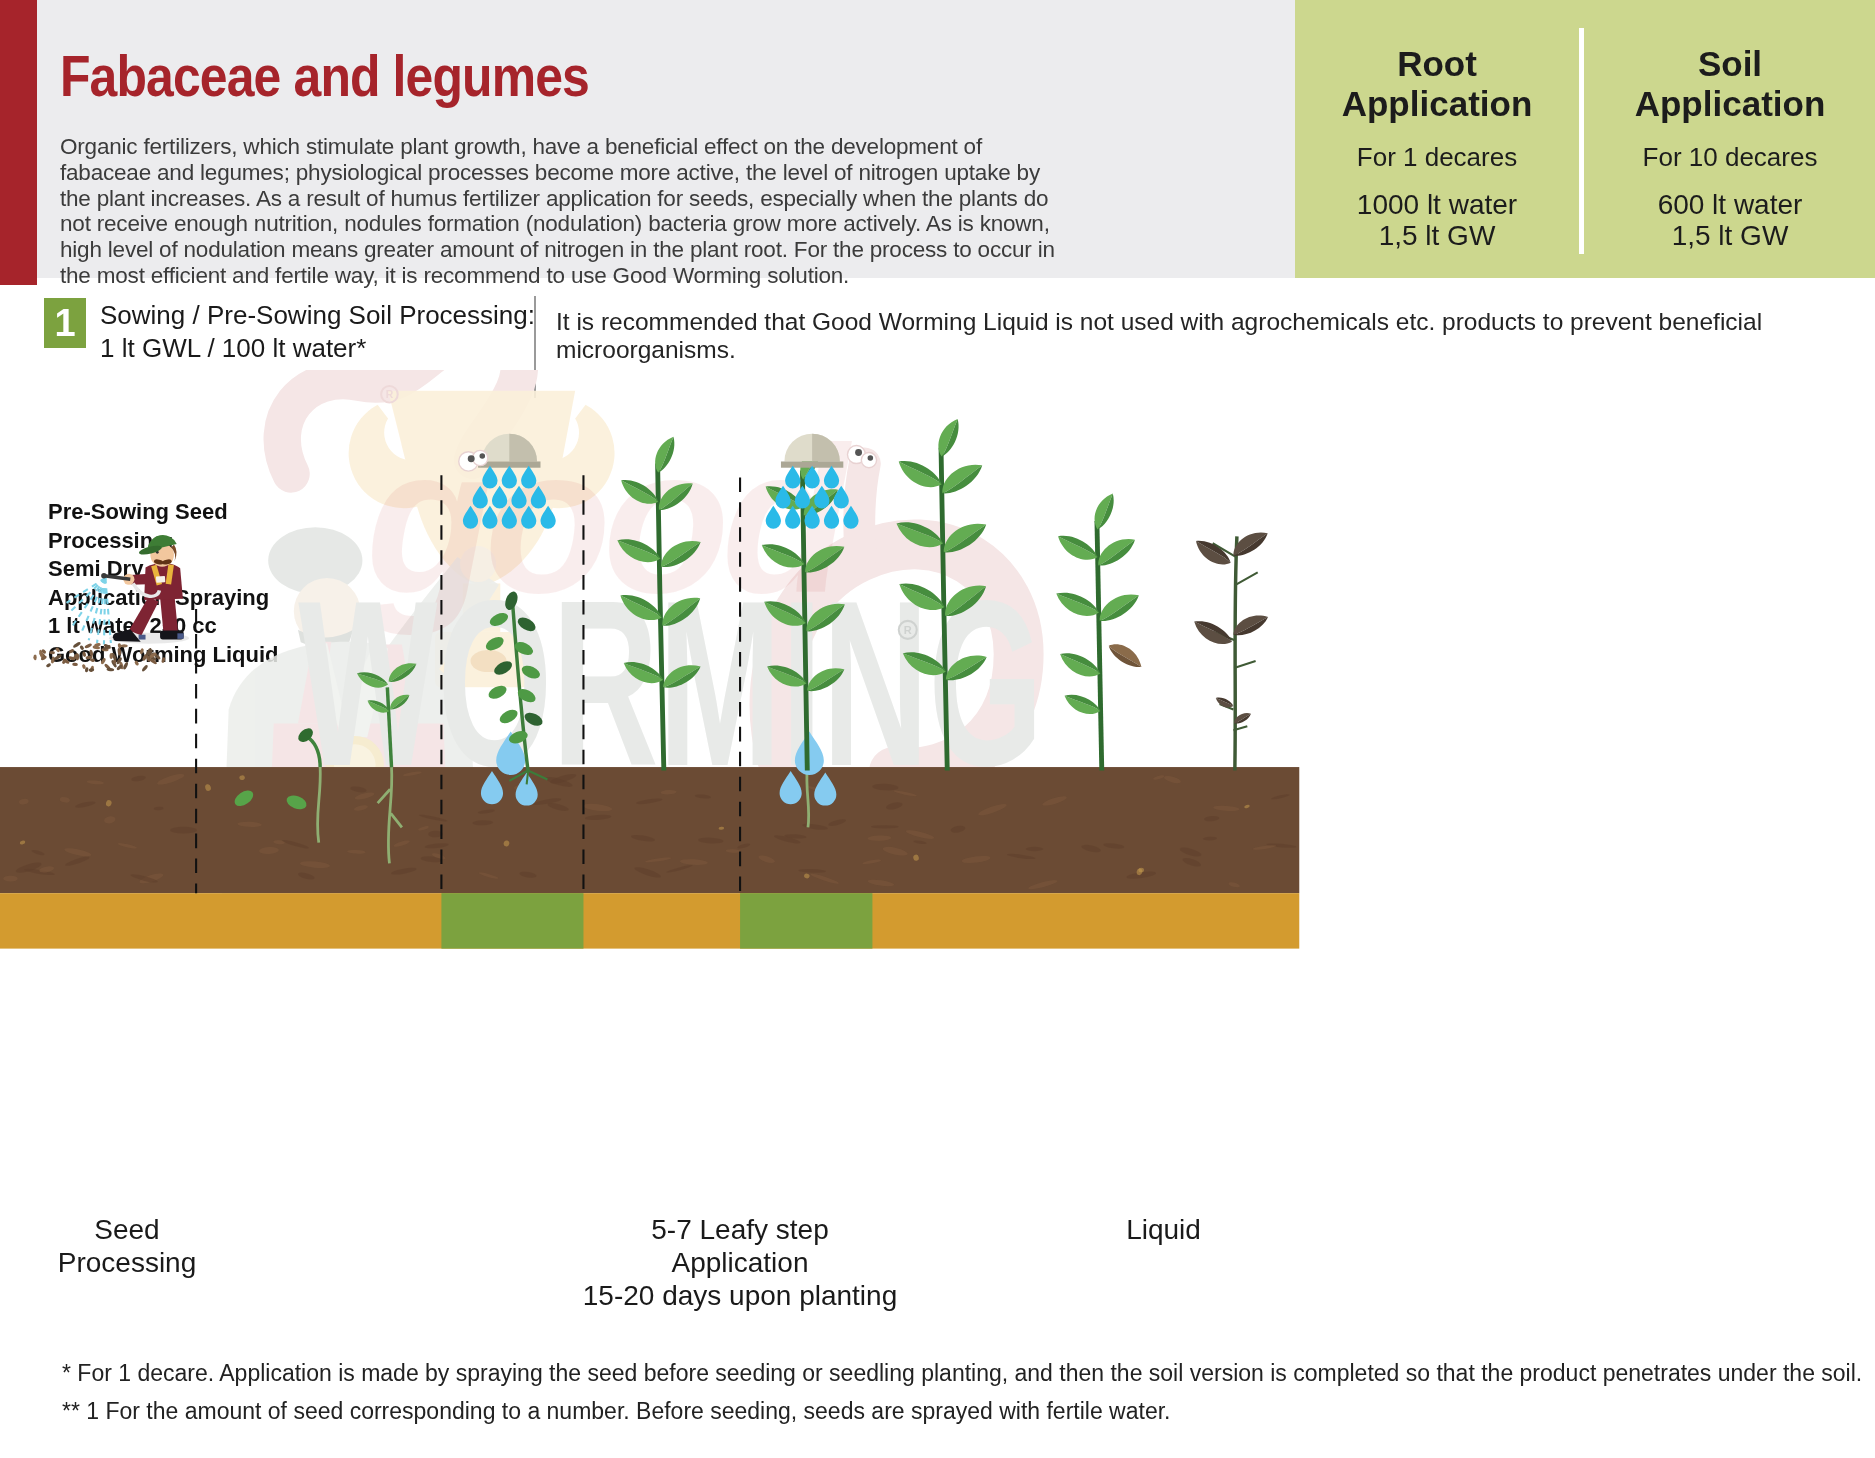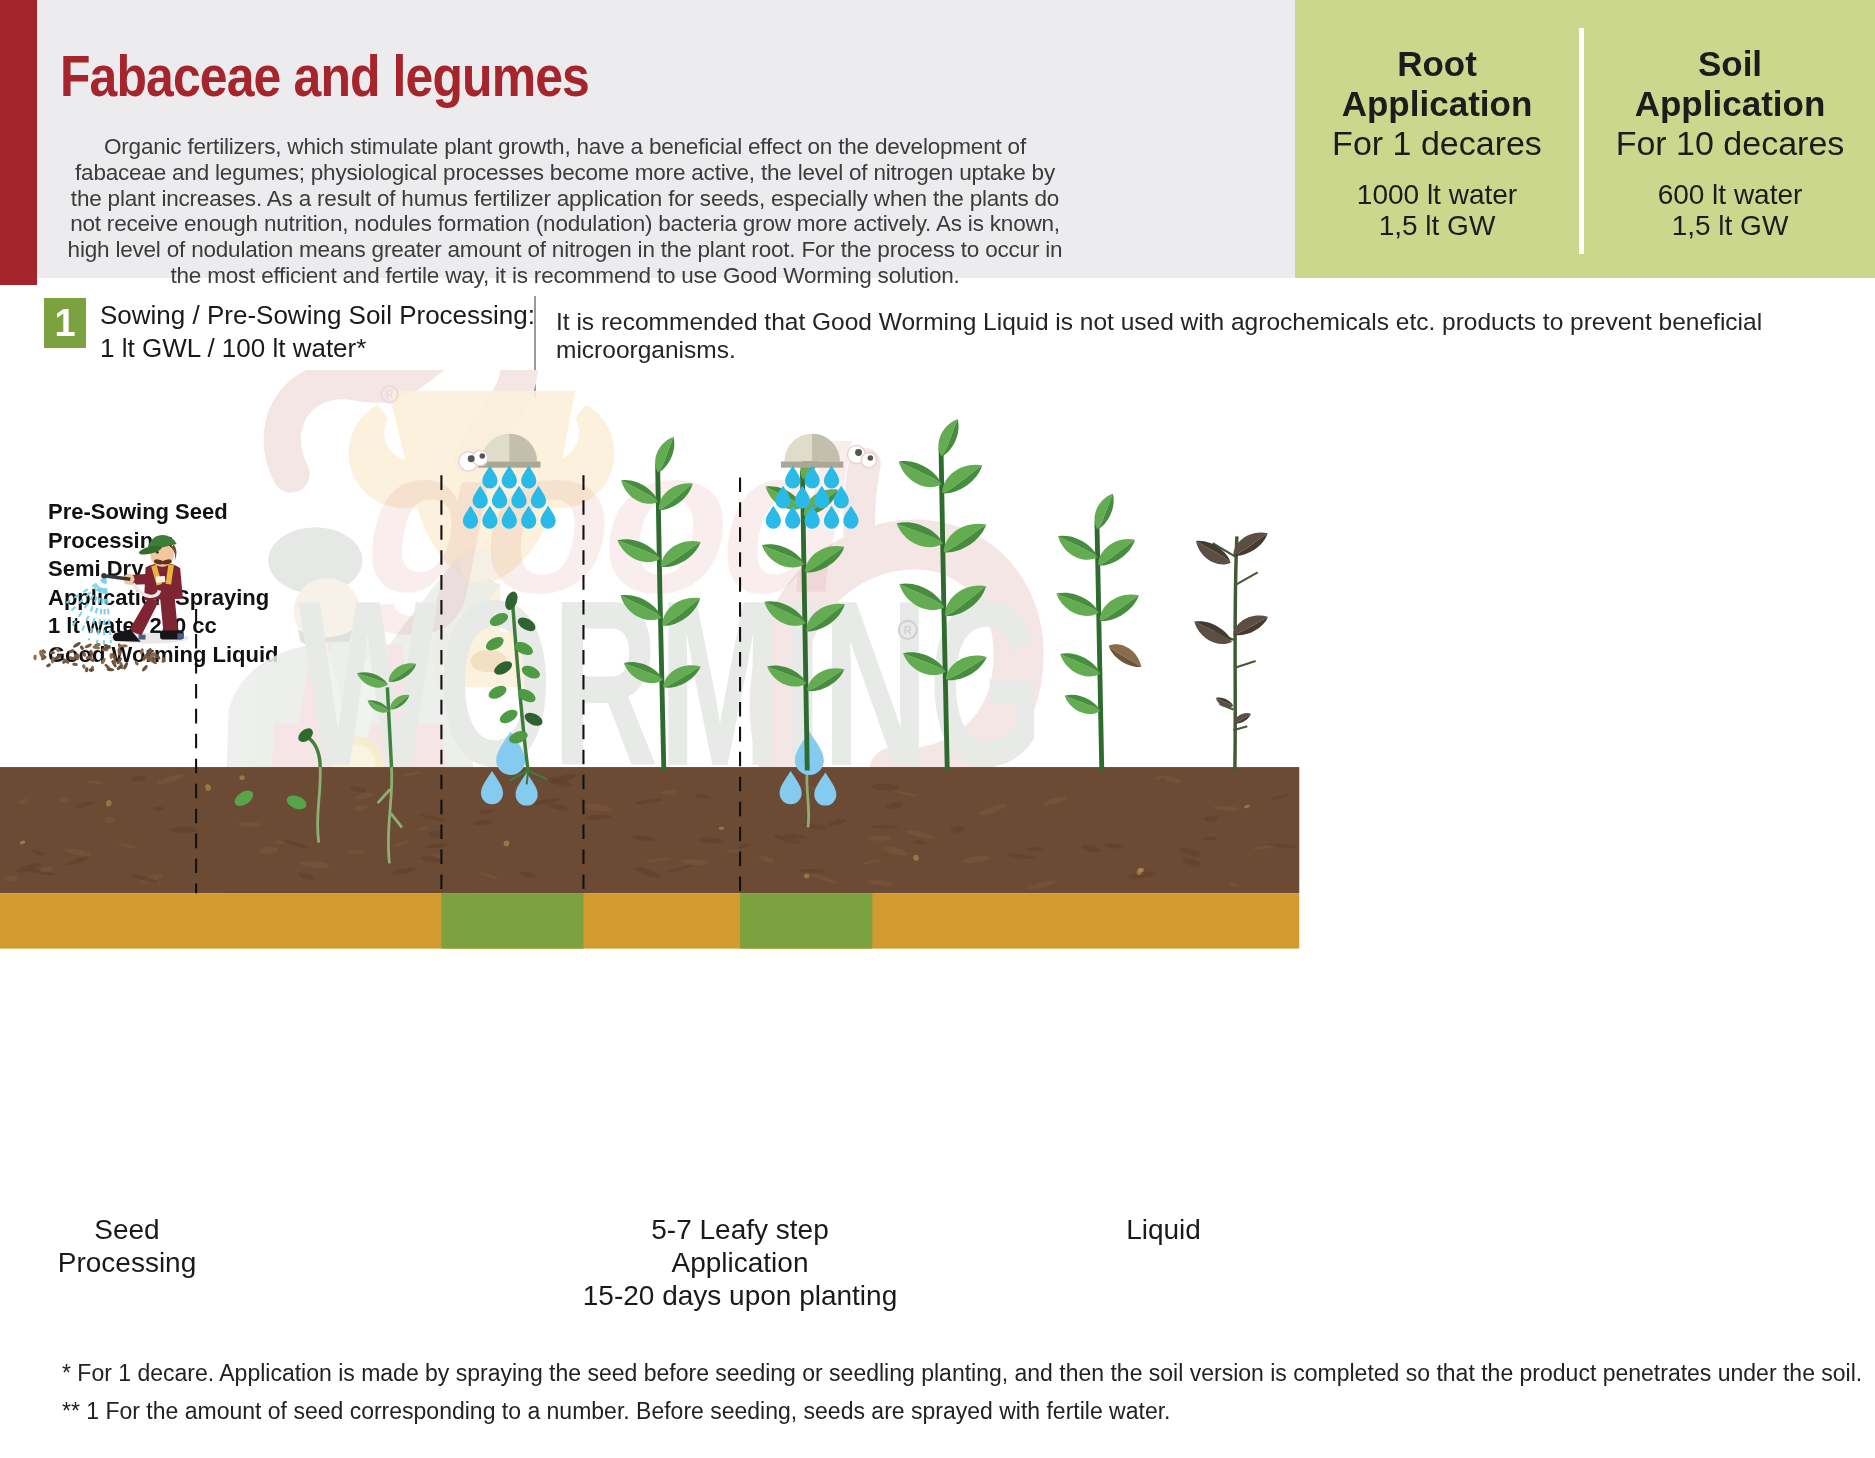--- a/index.html
+++ b/index.html
@@ -4,25 +4,25 @@
 <style>
   html,body{margin:0;padding:0;background:#fff;}
   #page{position:relative;width:1875px;height:1458px;overflow:hidden;background:#fff;
         font-family:"Liberation Sans",sans-serif;color:#1a1a1a;}
   .abs{position:absolute;}
   
   #red-bar{left:0;top:0;width:37px;height:285px;background:#A6242B;}
   #gray-box{left:0;top:0;width:1295px;height:278px;background:#ECECEE;}
   #page-title{left:60px;top:42px;font-size:58px;font-weight:bold;color:#A6242B;
      transform:scaleX(.86);transform-origin:left top;letter-spacing:-1px;white-space:nowrap;}
-  #intro{left:60px;top:134px;width:1010px;font-size:22.5px;line-height:25.8px;color:#3b3b3b;letter-spacing:-.2px;text-align:center;}
+  #intro{left:60px;top:134px;width:1010px;font-size:22.5px;line-height:25.8px;color:#3b3b3b;letter-spacing:-.2px;}
   #green-panel{left:1295px;top:0;width:580px;height:278px;background:#CCD78E;}
   .app-col{position:absolute;top:12px;height:278px;text-align:center;}
   .app-title{margin-top:32px;font-size:35px;line-height:40px;font-weight:bold;color:#1c1c1c;}
-  .app-sub{font-size:34px;color:#1c1c1c;}
+  .app-sub{margin-top:18px;font-size:26px;color:#1c1c1c;}
   .app-val{margin-top:16px;font-size:28px;line-height:31px;color:#1c1c1c;}
   #panel-divider{left:1579px;top:28px;width:5px;height:226px;background:#fff;}
   
   #step1-badge{left:44px;top:298px;width:42px;height:50px;background:#7CA23F;color:#fff;
      font-size:38px;font-weight:bold;text-align:center;line-height:50px;}
   #step1-l1{left:100px;top:300px;font-size:26px;white-space:nowrap;}
   #step1-l2{left:100px;top:333px;font-size:26px;white-space:nowrap;}
   #step1-divider{left:534px;top:296px;width:2px;height:102px;background:#9a9a9a;}
   #step1-note{left:556px;top:308px;width:1310px;font-size:24.5px;color:#242424;}
   

